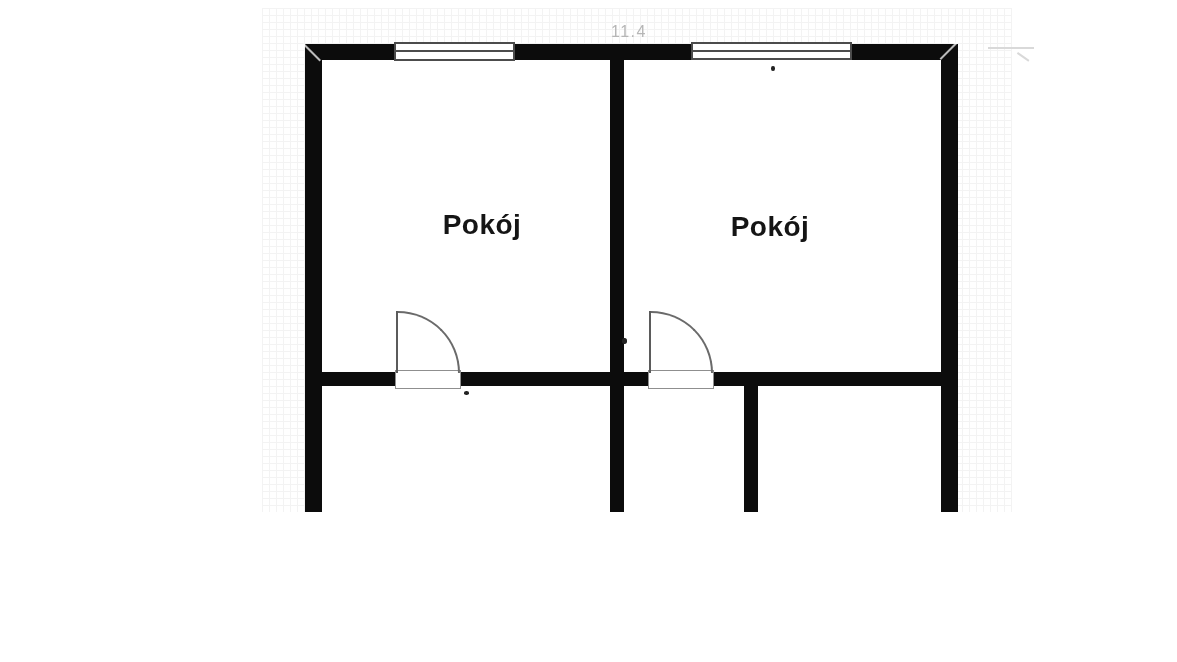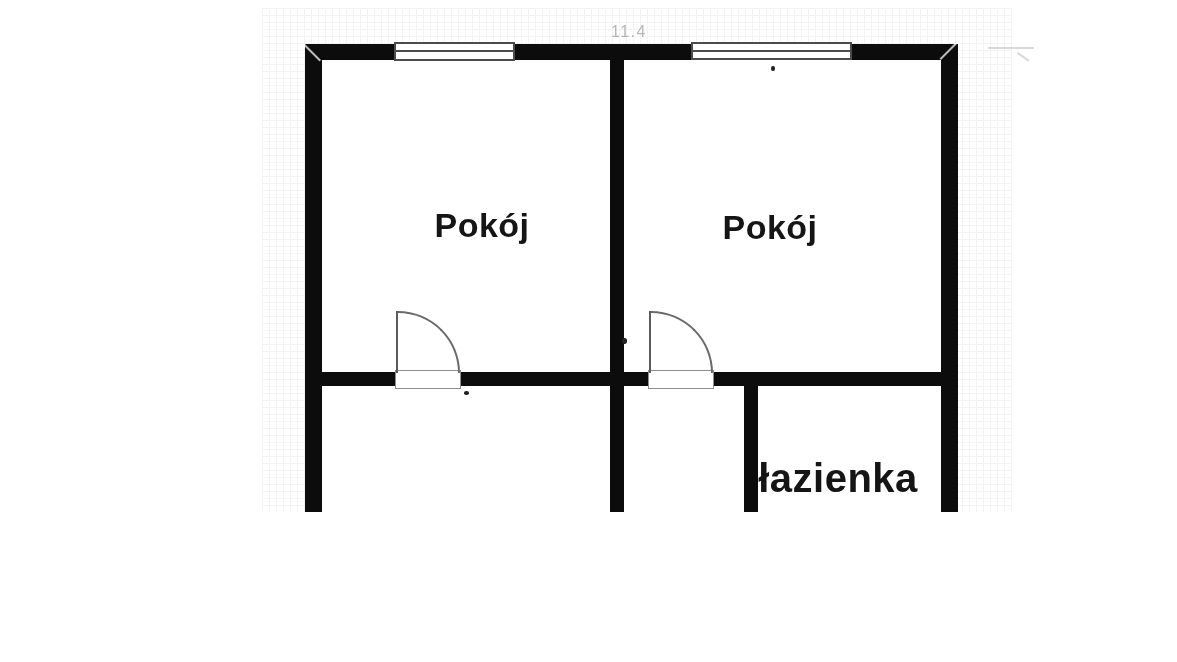--- a/index.html
+++ b/index.html
@@ -17,21 +17,21 @@
   .interior{position:absolute;left:318px;top:56px;width:628px;height:578px;background:#ffffff;}
   .wall{position:absolute;background:#0c0c0c;}
   .miter{position:absolute;width:24px;height:2px;background:rgba(255,255,255,.72);transform-origin:left top;}
   .opening{position:absolute;background:#ffffff;border:1px solid #8f8f8f;box-sizing:border-box;}
   .leaf{position:absolute;background:#5b5b5b;}
   .arc{position:absolute;border-style:solid;border-color:#6a6a6a;box-sizing:border-box;background:transparent;}
   .window{position:absolute;background:#ffffff;border:2px solid #4c4c4c;box-sizing:border-box;}
   .pane{position:absolute;left:0;right:0;top:42%;height:0;border-top:2px solid #4c4c4c;}
   .room-label{
     position:absolute;transform:translate(-50%,-50%);
-    font-weight:700;color:#151515;font-size:34px;letter-spacing:.5px;white-space:nowrap;
+    font-weight:700;color:#151515;font-size:28px;letter-spacing:.5px;white-space:nowrap;
   }
   .annotation{
     position:absolute;left:611px;top:23px;font-size:16px;letter-spacing:1.5px;
     color:#b6b6b6;filter:blur(.4px);
   }
   .speck{position:absolute;background:#232323;border-radius:45%;}
   .artifact{position:absolute;background:#d9d9d9;transform-origin:left top;}
 </style>
 </head>
 <body>
@@ -86,21 +86,20 @@
   <div class="opening" style="left:743px;top:535px;width:16px;height:49px;"></div>
   <div class="leaf" style="left:757px;top:536px;width:49px;height:2px;"></div>
   <div class="arc" style="left:758px;top:538px;width:48px;height:46px;border-width:0 2px 2px 0;border-radius:0 0 100% 0;"></div>
 
   <div class="opening" style="left:674px;top:629px;width:65px;height:20px;"></div>
   <div class="leaf" style="left:736px;top:649px;width:2px;height:13px;"></div>
   <div class="arc" style="left:675px;top:649px;width:63px;height:63px;border-width:0 0 2px 2px;border-radius:0 0 0 100%;"></div>
 
   <div class="room-label" style="left:482px;top:225px;">Pokój</div>
   <div class="room-label" style="left:770px;top:227px;">Pokój</div>
-  <div class="room-label" style="left:838px;top:478px;font-size:40px;">łazienka</div>
 
   <div class="speck" style="left:771px;top:66px;width:4px;height:5px;"></div>
   <div class="speck" style="left:622px;top:338px;width:5px;height:6px;"></div>
   <div class="speck" style="left:464px;top:391px;width:5px;height:4px;"></div>
 
   <div class="artifact" style="left:988px;top:47px;width:46px;height:2px;"></div>
   <div class="artifact" style="left:1018px;top:52px;width:14px;height:2px;transform:rotate(35deg);"></div>
   <div class="artifact" style="left:978px;top:634px;width:44px;height:2px;"></div>
   <div class="artifact" style="left:996px;top:624px;width:16px;height:2px;transform:rotate(32deg);"></div>
 

